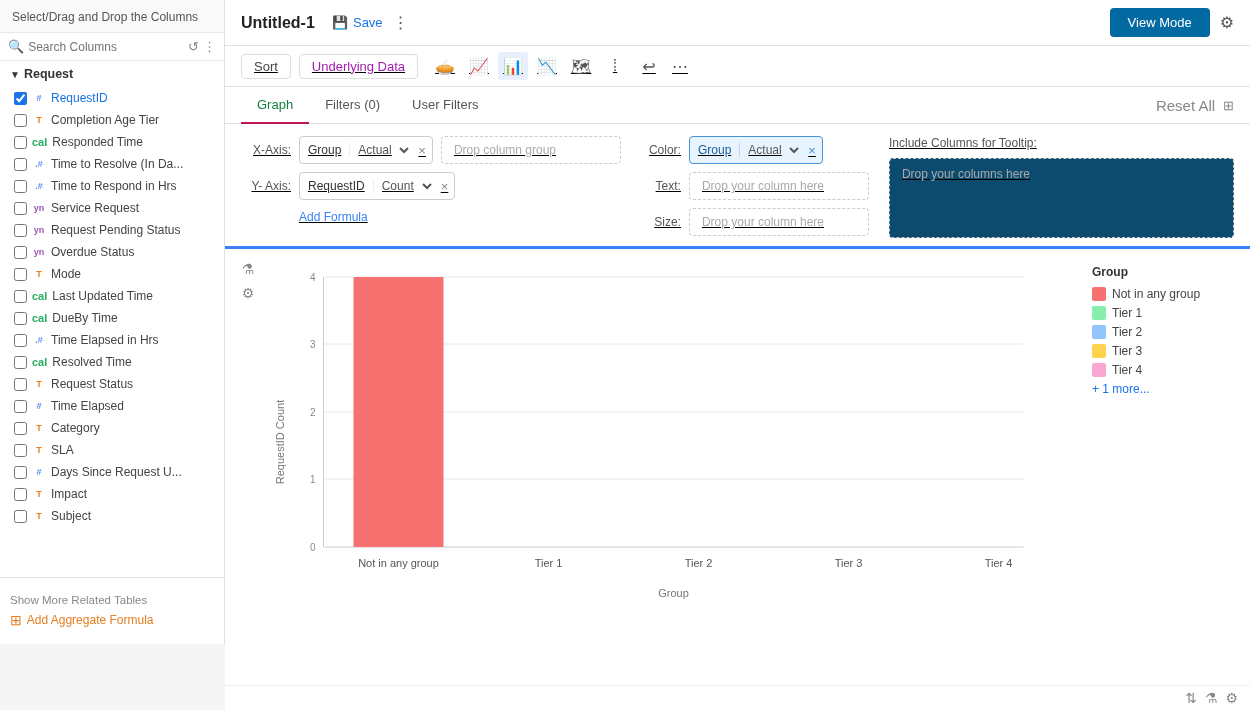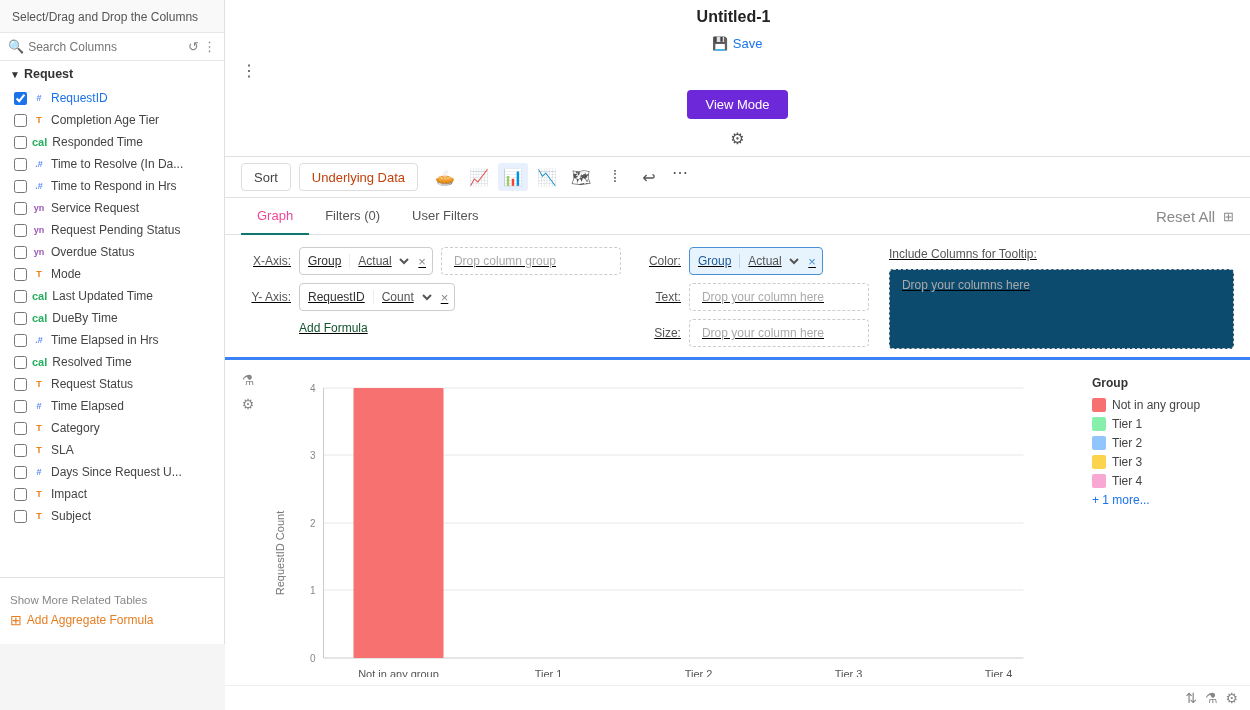--- a/index.html
+++ b/index.html
@@ -114,21 +114,20 @@
     }
 
     
     .topbar {
       display: flex;
       align-items: center;
       padding: 8px 16px;
       border-bottom: 1px solid #e0e0e0;
       gap: 10px;
       background: #fff;
-      flex-direction: column;
     }
     .topbar-title {
       font-size: 16px;
       font-weight: 600;
       color: #222;
       margin-right: 8px;
     }
     .save-btn {
       display: flex;
       align-items: center;
@@ -139,63 +138,65 @@
       color: #1a73e8;
       font-size: 13px;
     }
     .menu-dots {
       cursor: pointer;
       color: #555;
       font-size: 16px;
       margin-right: auto;
     }
     .view-mode-btn {
-      background: #6d28d9;
+      background: #0369a1;
       color: #fff;
       border: none;
       padding: 7px 18px;
       border-radius: 4px;
       font-size: 13px;
       cursor: pointer;
       font-weight: 500;
     }
     .settings-icon-btn {
       background: none;
       border: none;
       cursor: pointer;
       color: #555;
       font-size: 16px;
     }
 
     
     .toolbar {
       display: flex;
+      align-items: center;
       padding: 6px 16px;
       border-bottom: 1px solid #e0e0e0;
       gap: 4px;
       background: #fff;
+      text-decoration: underline;
     }
     .toolbar-sort-btn {
       padding: 4px 12px;
       border: 1px solid #ddd;
       border-radius: 4px;
       background: #fff;
       font-size: 13px;
       cursor: pointer;
       color: #444;
       margin-right: 4px;
     }
     .toolbar-underlying-btn {
       padding: 4px 12px;
       border: 1px solid #ddd;
       border-radius: 4px;
       background: #fff;
       font-size: 13px;
       cursor: pointer;
-      color: #c2410c;
+      color: #a21caf;
       margin-right: 8px;
     }
     .chart-type-btn {
       width: 30px;
       height: 28px;
       display: flex;
       align-items: center;
       justify-content: center;
       border: none;
       background: none;
@@ -227,22 +228,22 @@
     }
     .subtab {
       padding: 10px 16px;
       font-size: 13px;
       cursor: pointer;
       color: #555;
       border-bottom: 2px solid transparent;
       margin-bottom: -1px;
     }
     .subtab.active {
-      color: #ec4899;
-      border-bottom: 2px solid #0f766e;
+      color: #15803d;
+      border-bottom: 2px solid #be185d;
       font-weight: 500;
     }
     .reset-all-btn {
       margin-left: auto;
       background: none;
       border: none;
       color: #888;
       font-size: 15px;
       cursor: pointer;
     }
@@ -302,21 +303,21 @@
       height: 100%;
     }
     .axis-pill-x {
       cursor: pointer;
       color: #888;
       padding: 0 6px;
       font-size: 13px;
     }
     .add-formula-link {
       font-size: 12px;
-      color: #14532d;
+      color: #3b82f6;
       cursor: pointer;
       background: none;
       border: none;
       padding: 2px 0;
       text-align: left;
     }
     .color-config {
       display: flex;
       flex-direction: column;
       gap: 8px;

